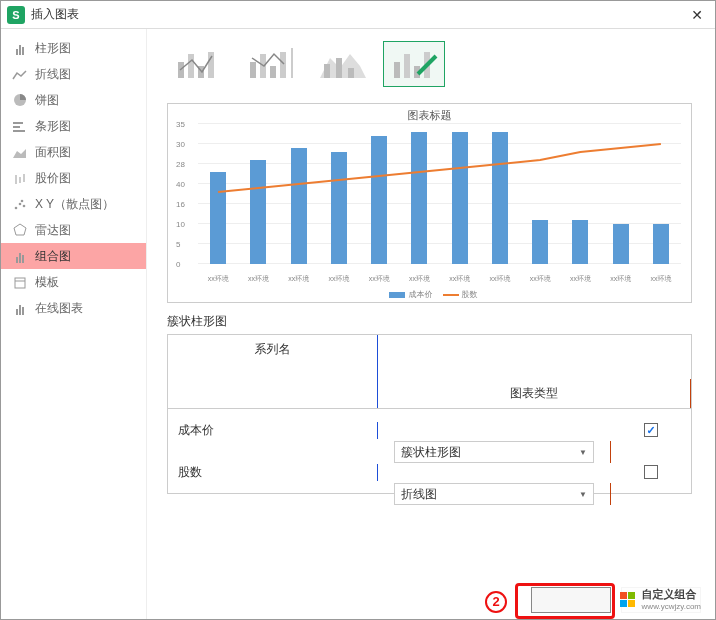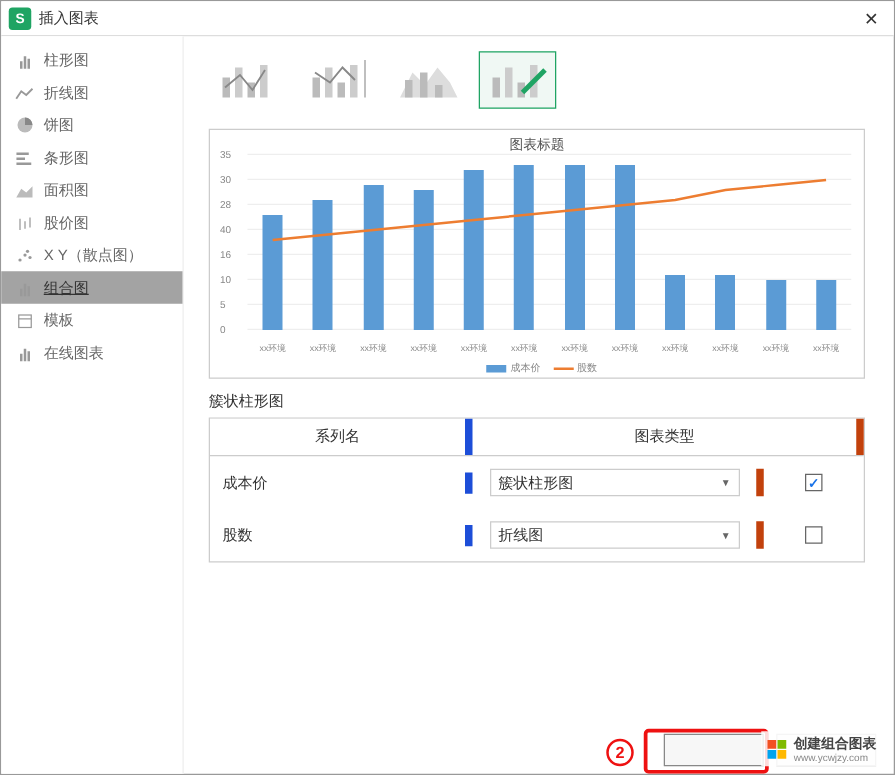--- a/index.html
+++ b/index.html
@@ -5,21 +5,21 @@
   * { box-sizing: border-box; margin: 0; padding: 0; }
   body { font-family: "Microsoft YaHei", sans-serif; font-size: 12px; background: #fff; color: #333; width: 716px; height: 620px; position: relative; overflow: hidden; }
   .dialog { width: 716px; height: 620px; border: 1px solid #999; background: #fff; position: relative; }
   .titlebar { height: 28px; background: #fff; border-bottom: 1px solid #ddd; display: flex; align-items: center; padding: 0 6px; }
   .title-icon { width: 18px; height: 18px; background: #1fa463; border-radius: 3px; color: #fff; font-size: 11px; display: flex; align-items: center; justify-content: center; margin-right: 6px; font-weight: bold; }
   .title-text { flex: 1; font-size: 12px; }
   .close-x { width: 24px; text-align: center; font-size: 14px; cursor: pointer; }
   .body { display: flex; height: calc(100% - 28px); }
   .sidebar { width: 146px; border-right: 1px solid #eee; background: #fff; padding-top: 6px; }
   .sb-item { display: flex; align-items: center; height: 26px; padding: 0 10px; cursor: pointer; color: #666; }
-  .sb-item.selected { background: #a3a3a3; color: #333; text-decoration: underline; }
+  .sb-item.selected { background: #fca5a5; color: #333; }
   .sb-icon { width: 18px; height: 14px; margin-right: 6px; display: flex; align-items: end; justify-content: center; gap: 1px; }
   .sb-icon span { display: inline-block; width: 2px; background: #999; }
   .main { flex: 1; padding: 6px 20px 10px 20px; position: relative; overflow: hidden; }
   .subtype-row { display: flex; gap: 10px; margin: 6px 0 16px 0; }
   .subtype { width: 62px; height: 46px; border: 1px solid transparent; display: flex; align-items: end; justify-content: center; padding: 4px; cursor: pointer; position: relative; }
   .subtype.selected { border: 1px solid #1fa463; background: #f0f8f4; }
   .section-title { font-size: 18px; font-weight: bold; margin-bottom: 10px; }
   .preview { border: 1px solid #ccc; width: 525px; height: 200px; position: relative; background: #fff; }
   .chart-title { text-align: center; font-size: 11px; padding-top: 4px; color: #555; }
   .chart-area { position: absolute; left: 30px; right: 10px; top: 20px; bottom: 38px; }
@@ -29,22 +29,22 @@
   .bar { width: 16px; background: #5b9bd5; }
   .trendline { position: absolute; left: 0; right: 0; bottom: 0; top: 0; pointer-events: none; }
   .xlabels { position: absolute; left: 30px; right: 10px; bottom: 18px; display: flex; justify-content: space-around; font-size: 7px; color: #888; }
   .legend { position: absolute; bottom: 2px; left: 0; right: 0; text-align: center; font-size: 8px; color: #888; }
   .legend .sw-bar { display: inline-block; width: 16px; height: 6px; background: #5b9bd5; vertical-align: middle; margin: 0 3px 0 8px; }
   .legend .sw-line { display: inline-block; width: 16px; height: 2px; background: #ed7d31; vertical-align: middle; margin: 0 3px 0 8px; }
   .section-sub { font-size: 12px; margin: 10px 0 4px 0; color: #333; }
   .series-table { border: 1px solid #ccc; width: 525px; }
   .st-head { display: flex; border-bottom: 1px solid #ccc; background: #fff; }
   .st-head > div { text-align: center; padding: 6px 0; font-size: 12px; }
-  .col-name { flex: 0 0 210px; border-right: 6px solid #1d4ed8; }
-  .col-type { flex: 1; border-right: 6px solid #c2410c; }
+  .col-name { flex: 0 0 210px; border-right: 1px solid #1d4ed8; }
+  .col-type { flex: 1; border-right: 1px solid #c2410c; margin-top: 44px; }
   .col-axis { flex: 0 0 80px; }
   .st-row { display: flex; align-items: center; height: 42px; }
   .st-row .col-name { padding-left: 10px; text-align: left; }
   .select { width: 200px; height: 22px; border: 1px solid #ccc; background: #fff; display: flex; align-items: center; justify-content: space-between; padding: 0 6px; font-size: 12px; cursor: pointer; margin: 0 auto; }
   .select .arrow { font-size: 8px; color: #666; }
   .chk { width: 14px; height: 14px; border: 1px solid #666; margin: 0 auto; display: flex; align-items: center; justify-content: center; color: #1a73e8; font-size: 11px; font-weight: bold; cursor: pointer; }
   .anno1 { position: absolute; border: 3px solid #e11; border-radius: 4px; }
   .callout { position: absolute; width: 22px; height: 22px; border: 2px solid #e11; border-radius: 50%; color: #e11; font-size: 13px; text-align: center; line-height: 18px; font-weight: bold; }
   .btn-row { position: absolute; bottom: 6px; right: 14px; display: flex; gap: 10px; }
   .btn { width: 80px; height: 26px; border: 1px solid #bbb; background: #f7f7f7; cursor: pointer; display: flex; align-items: center; justify-content: center; }
@@ -120,20 +120,28 @@
       <div class="sb-item">
           <div class="sb-icon">
             <svg width="14" height="12">
               <circle cx="3" cy="9" r="1.3" fill="#999"></circle>
               <circle cx="7" cy="5" r="1.3" fill="#999"></circle>
               <circle cx="11" cy="7" r="1.3" fill="#999"></circle>
               <circle cx="9" cy="2" r="1.3" fill="#999"></circle>
             </svg>
           </div>
           <span>X Y（散点图）</span>
+        </div>
+      <div class="sb-item">
+          <div class="sb-icon">
+            <svg width="14" height="14">
+              <polygon points="7,1 13,5 11,12 3,12 1,5" fill="none" stroke="#999"></polygon>
+            </svg>
+          </div>
+          <span>雷达图</span>
         </div>
       <div class="sb-item selected">
           <div class="sb-icon">
             <span style="height:6px"></span>
             <span style="height:10px"></span>
             <span style="height:8px"></span>
           </div>
           <span>组合图</span>
         </div>
       <div class="sb-item">
@@ -298,17 +306,17 @@
   </div>
 
   <div class="watermark">
     <div class="wm-logo">
       <span style="background:#f25022"></span>
         <span style="background:#7fba00"></span>
         <span style="background:#00a4ef"></span>
         <span style="background:#ffb900"></span>
     </div>
     <div>
-      <div style="font-weight:bold">创建组合图表</div>
+      <div style="font-weight:bold">自定义组合</div>
       <div style="font-size:8px;color:#888">www.ycwjzy.com</div>
     </div>
   </div>
 </div>
 
 </body></html>

